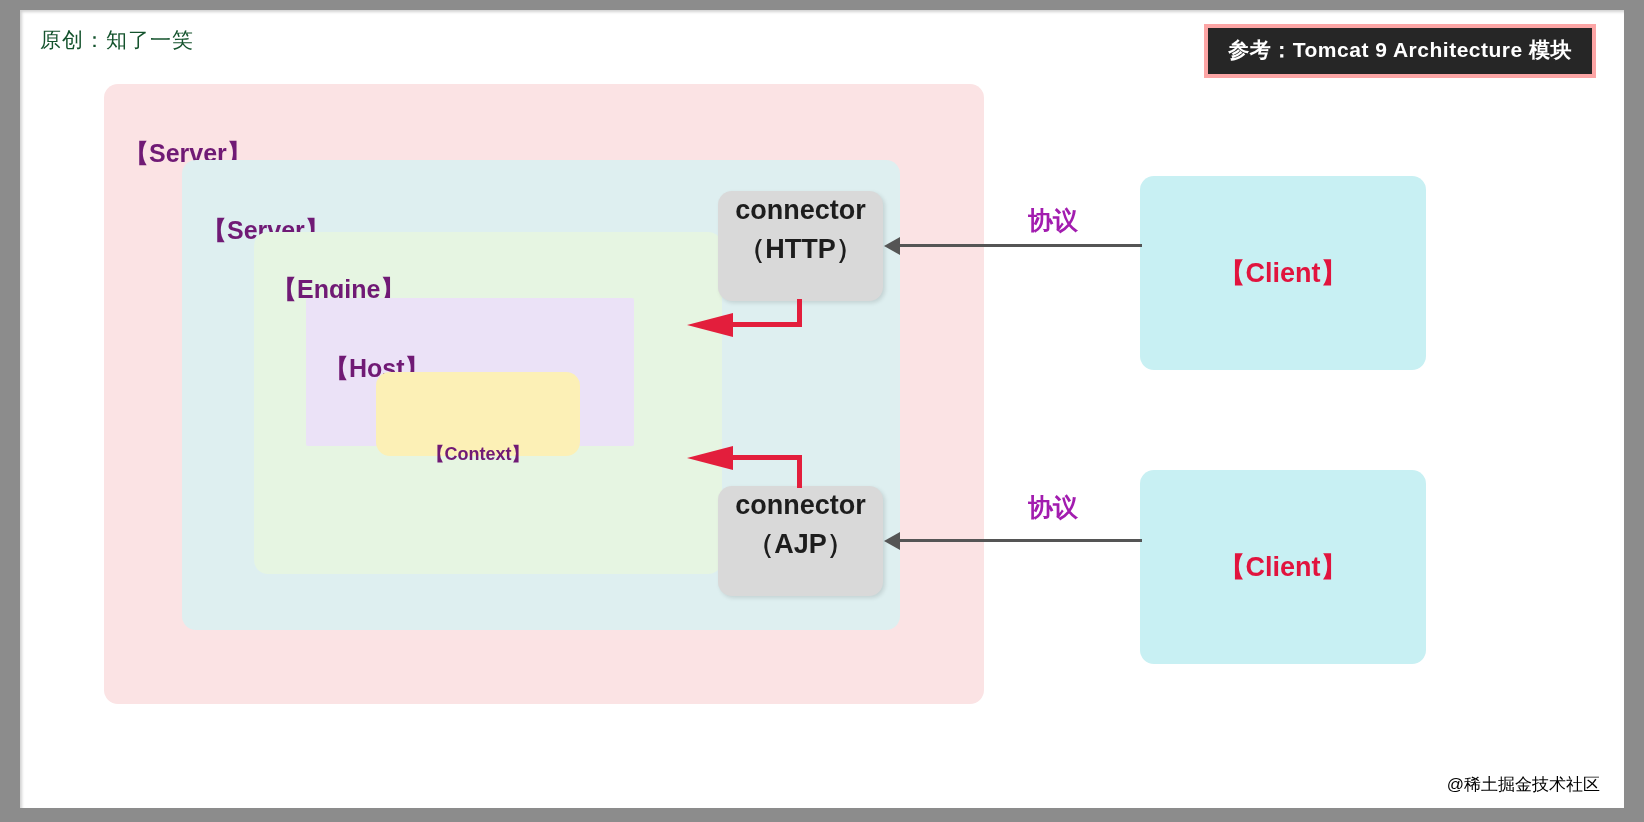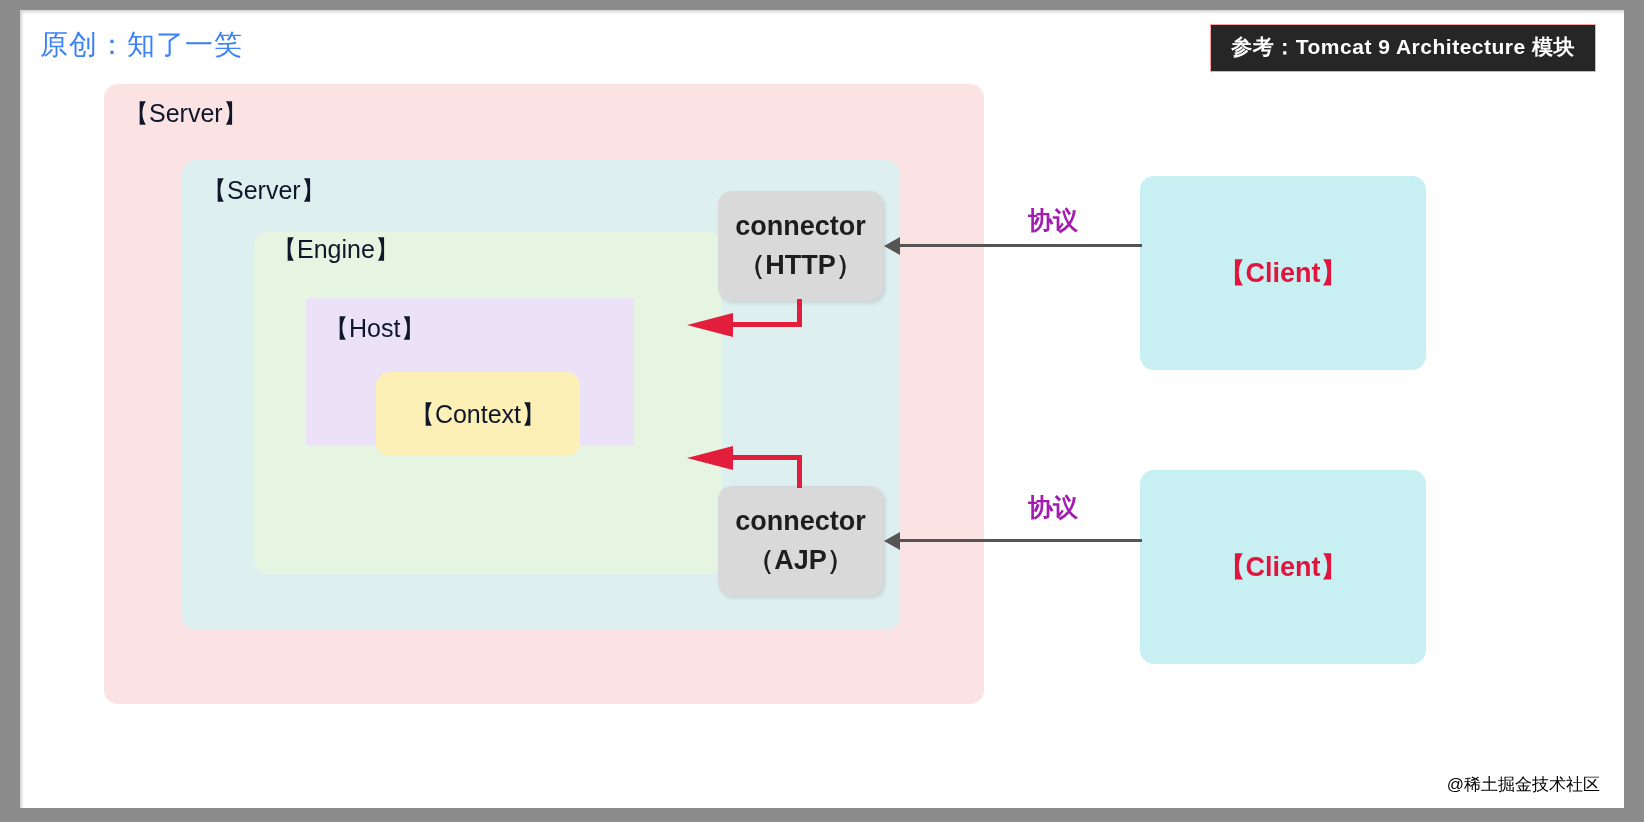--- a/index.html
+++ b/index.html
@@ -32,59 +32,60 @@
     left: 20px; top: 10px;
     width: 1604px; height: 798px;
     background: #ffffff;
     box-shadow: inset 2px 2px 3px rgba(0,0,0,0.18);
   }
 
   .credit {
     position: absolute;
     left: 40px;
     top: 26px;
-    font-size: 28px;
-    color: #3b82f6;
+    font-size: 21px;
+    color: #14532d;
     letter-spacing: 1px;
     white-space: nowrap;
   }
 
   .ref-badge {
     position: absolute;
     right: 48px;
     top: 24px;
     background: #262626;
     color: #ffffff;
     font-size: 21px;
     font-weight: bold;
     padding: 8px 20px 10px 20px;
     letter-spacing: 0.5px;
-    border: 1px solid #fca5a5;
+    border: 4px solid #fca5a5;
     white-space: nowrap;
   }
 
   .watermark {
     position: absolute;
     right: 44px;
     bottom: 26px;
     font-size: 17px;
     color: #000000;
     white-space: nowrap;
   }
 
   
   .box {
     position: absolute;
     box-sizing: border-box;
   }
   .box-label {
     position: absolute;
-    color: #0f172a;
-    font-weight: normal;
-    white-space: nowrap;
+    color: #701a75;
+    font-weight: bold;
+    white-space: nowrap;
+    margin-top: 40px;
   }
 
   .server-box {
     left: 104px; top: 84px;
     width: 880px; height: 620px;
     background: #fbe3e4;
     border-radius: 14px;
   }
   .server-label { left: 20px; top: 13px; font-size: 25px; }
 
@@ -115,32 +116,31 @@
   .context-box {
     left: 70px; top: 74px;
     width: 204px; height: 84px;
     background: #fcf0b6;
     border-radius: 14px;
   }
   .context-label {
     left: 0; top: 0;
     width: 204px; height: 84px;
     display: flex; align-items: center; justify-content: center;
-    font-size: 25px;
+    font-size: 18px;
   }
 
   
   .connector {
     position: absolute;
     background: #d9d9d9;
     border-radius: 14px;
     display: flex;
     flex-direction: column;
     align-items: center;
-    justify-content: center;
     color: #1d1d1d;
     font-weight: bold;
     font-size: 27px;
     line-height: 1.45;
     box-shadow: 2px 2px 4px rgba(0,0,0,0.12);
   }
   .connector-http { left: 718px; top: 191px; width: 165px; height: 110px; }
   .connector-ajp  { left: 718px; top: 486px; width: 165px; height: 110px; }
 
   

